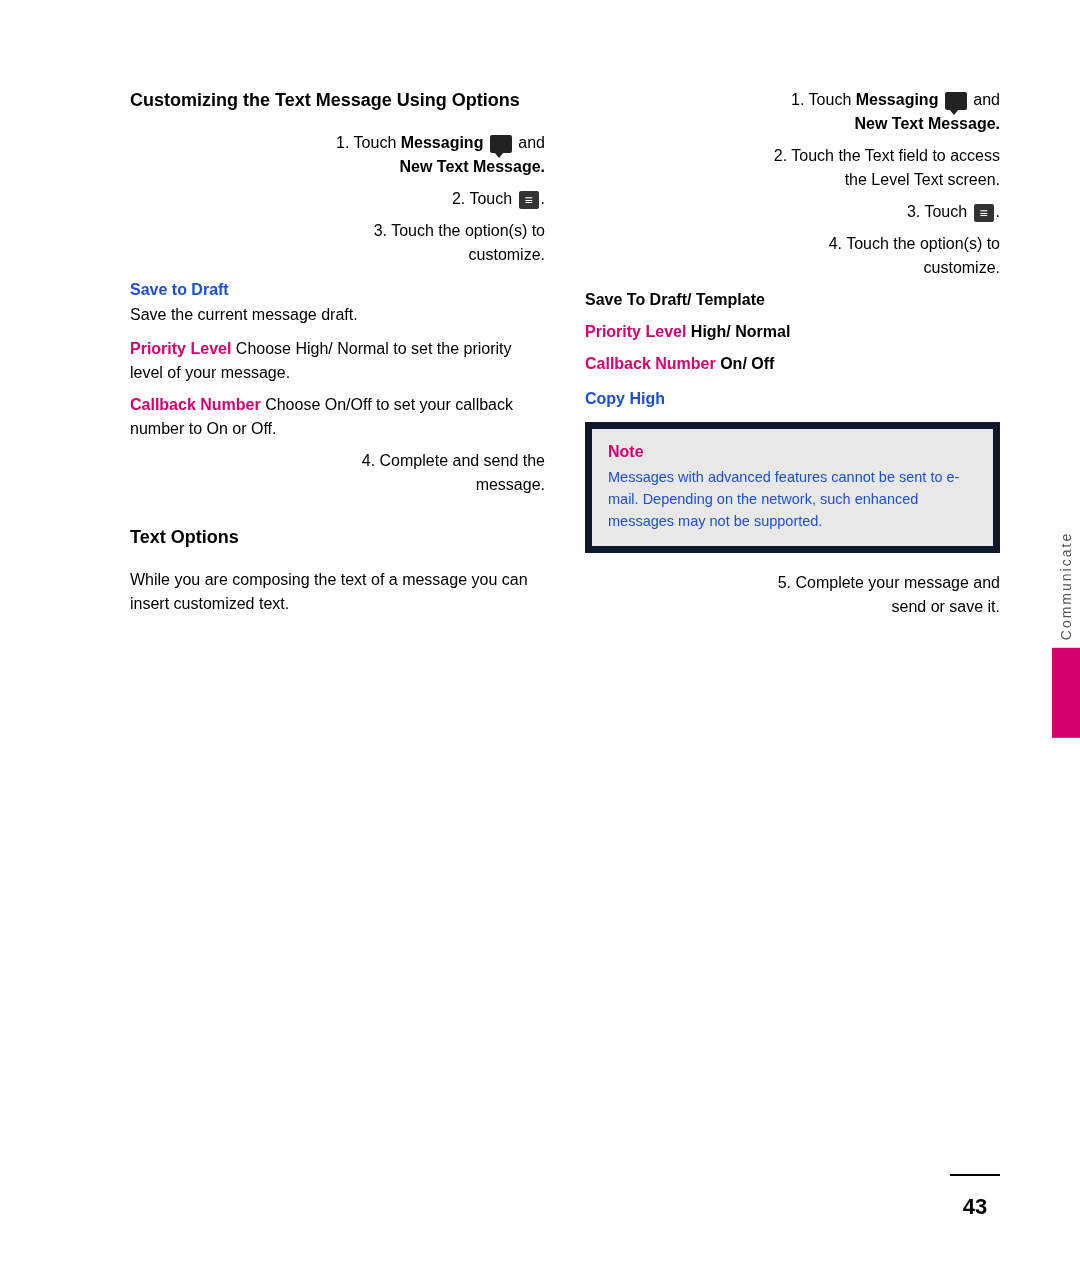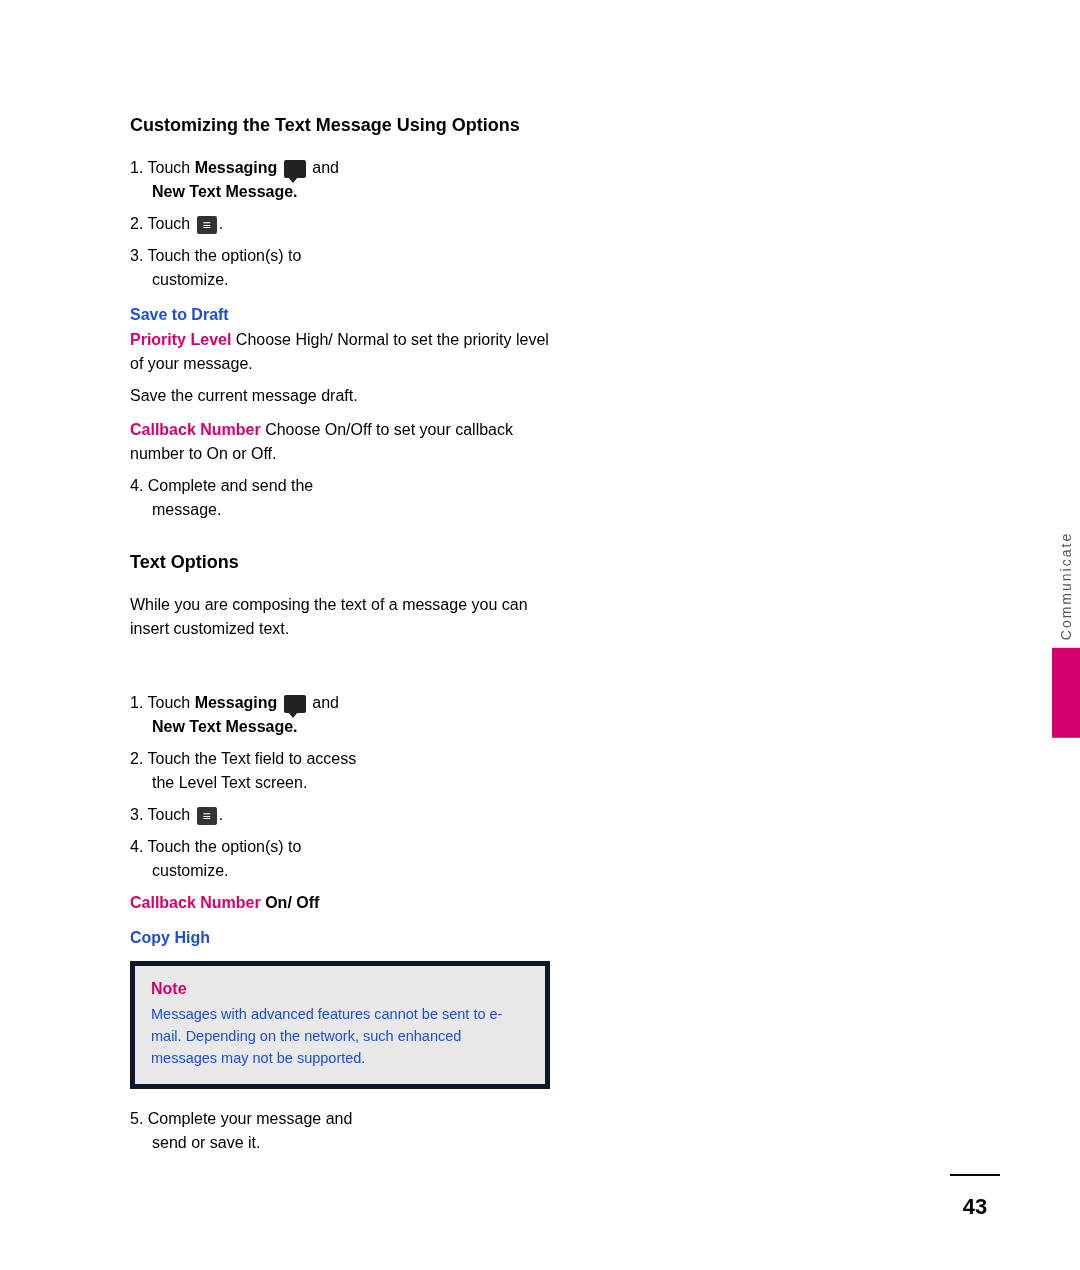--- a/index.html
+++ b/index.html
@@ -7,22 +7,22 @@
       background: #ffffff;
       font-family: 'Arial', sans-serif;
       width: 1080px;
       height: 1270px;
       position: relative;
       overflow: hidden;
     }
 
     .page-content {
       display: flex;
-      flex-direction: column;
-      padding: 113px 80px 60px 130px;
+      flex-direction: row;
+      padding: 88px 80px 60px 130px;
       gap: 40px;
       height: 100%;
     }
 
     .left-column {
       flex: 1;
       max-width: 420px;
     }
 
     .right-column {
@@ -38,20 +38,21 @@
       line-height: 1.4;
       margin-bottom: 18px;
     }
 
     .step {
       font-size: 16px;
       color: #000;
       line-height: 1.5;
       margin-bottom: 10px;
       padding-left: 0;
+      text-align: right;
     }
 
     .bold-text {
       font-weight: bold;
     }
 
     .pink-heading {
       color: #1d4ed8;
       font-weight: bold;
       font-size: 16px;
@@ -110,21 +111,21 @@
       font-size: 14px;
       position: absolute;
       top: 50%;
       left: 50%;
       transform: translate(-50%, -50%);
       font-weight: bold;
     }
 
     .note-box {
       background: #e8e8e8;
-      border: 5px solid #0f172a;
+      border: 7px solid #0f172a;
       padding: 14px 16px;
       margin-top: 14px;
       margin-bottom: 18px;
     }
 
     .note-heading {
       color: #d6006e;
       font-weight: bold;
       font-size: 16px;
       margin-bottom: 6px;
@@ -208,25 +209,25 @@
     <div class="step step-block">
       <span>2. Touch </span><span class="menu-icon"></span><span>.</span>
     </div>
 
     <div class="step step-block">
       <span>3. Touch the option(s) to</span><br>
       <span class="indent-step">customize.</span>
     </div>
 
     <div class="pink-heading">Save to Draft</div>
+    <div class="body-text">Save the current message draft.</div>
+
     <div class="body-text step-block">
       <span class="pink-inline">Priority Level</span><span>  Choose High/ Normal to set the priority level of your message.</span>
     </div>
-
-    <div class="body-text">Save the current message draft.</div>
 
     <div class="body-text step-block">
       <span class="pink-inline">Callback Number</span><span>  Choose On/Off to set your callback number to On or Off.</span>
     </div>
 
     <div class="step step-block">
       <span>4. Complete and send the</span><br>
       <span class="indent-step">message.</span>
     </div>
 
@@ -249,21 +250,27 @@
     <div class="step step-block">
       <span>3. Touch </span><span class="menu-icon"></span><span>.</span>
     </div>
 
     <div class="step step-block">
       <span>4. Touch the option(s) to</span><br>
       <span class="indent-step">customize.</span>
     </div>
 
 
-
+    <div class="body-text step-block">
+      <span class="bold-text">Save To</span><span class="bold-text"> Draft/ Template</span>
+    </div>
+
+    <div class="body-text step-block">
+      <span class="pink-inline">Priority Level</span><span class="bold-text"> High/ Normal</span>
+    </div>
 
     <div class="body-text step-block">
       <span class="pink-inline">Callback Number</span><span class="bold-text"> On/ Off</span>
     </div>
 
     <div class="pink-heading">Copy High</div>
 
     <div class="note-box">
       <div class="note-heading">Note</div>
       <div class="note-text">Messages with advanced features cannot be sent to e-mail. Depending on the network, such enhanced messages may not be supported.</div>

